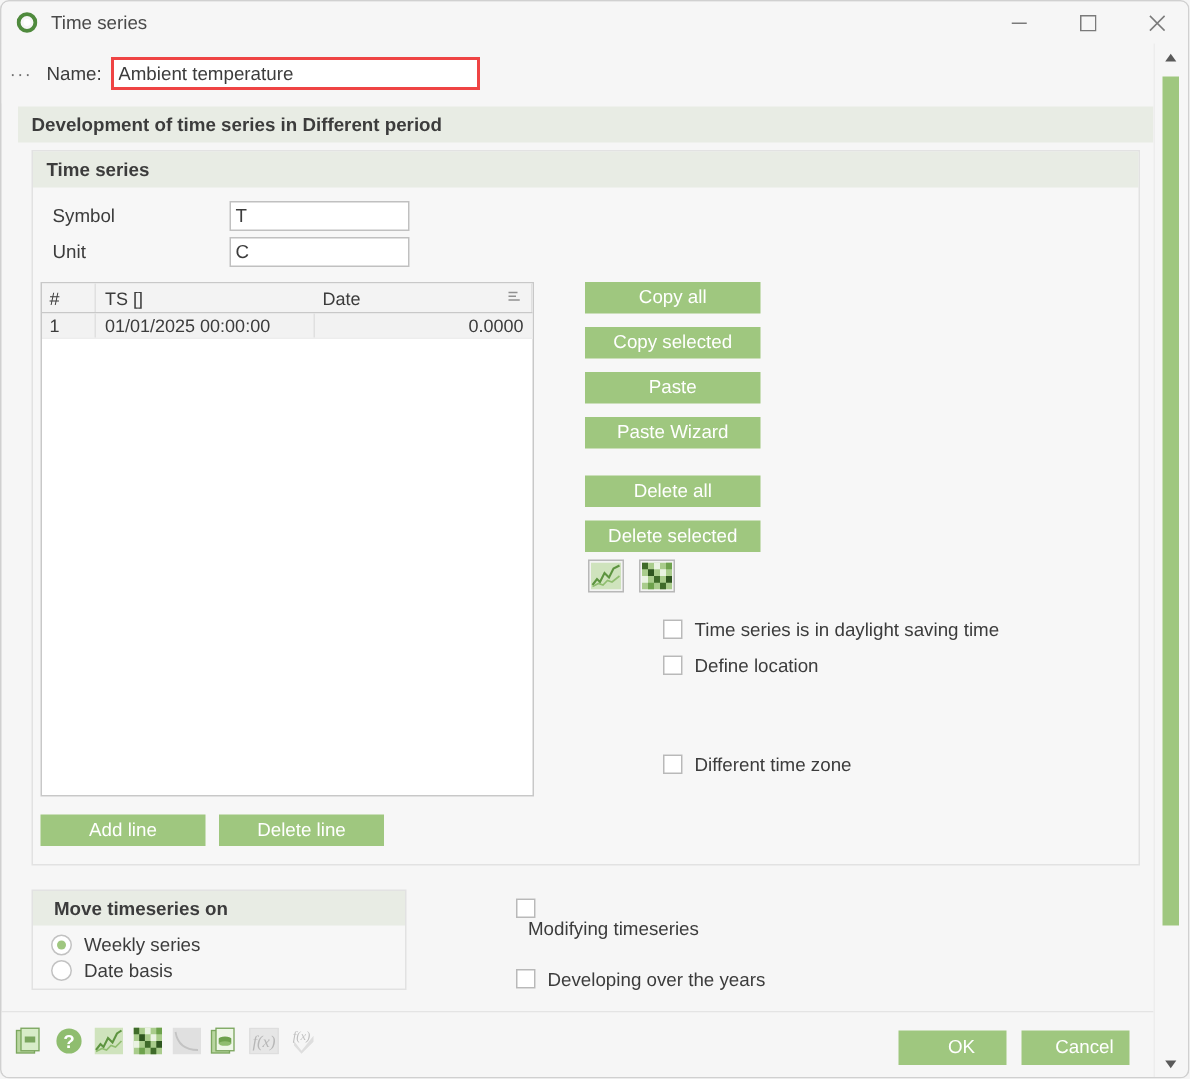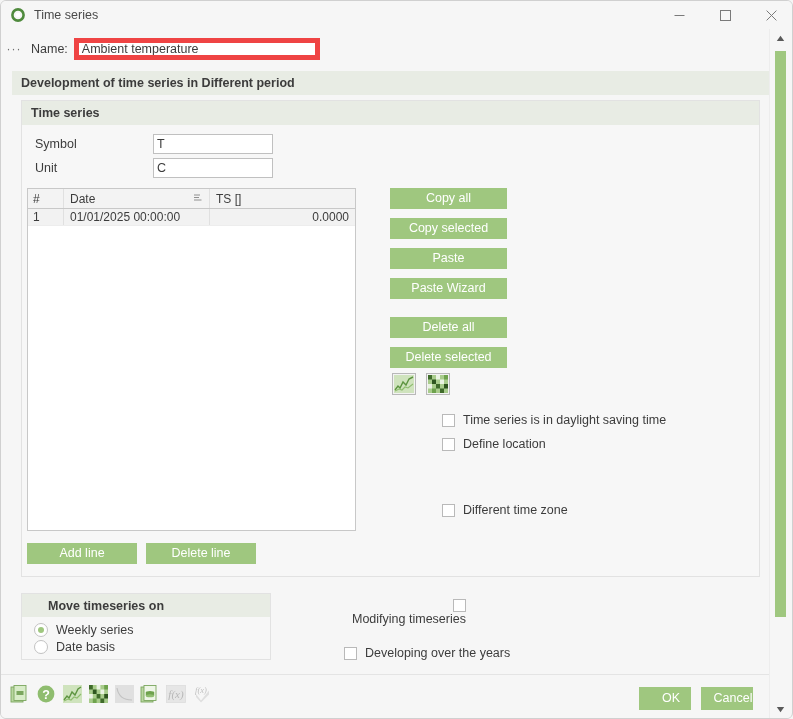--- a/index.html
+++ b/index.html
@@ -102,21 +102,21 @@
   }
   #name-label {
     margin-left: 9px;
     font-size: 12.5px;
     color: #3c3c3c;
   }
   #name-input {
     margin-left: 6px;
     width: 246px; height: 22px;
     box-sizing: border-box;
-    border: 5px solid #ef4444;
+    border: 2px solid #ef4444;
     background: #ffffff;
     font-family: "Liberation Sans", sans-serif;
     font-size: 12.5px;
     color: #3c3c3c;
     padding: 0 3px;
     outline: none;
   }
 
   
   #section-header {
@@ -265,21 +265,21 @@
     border: 1px solid #b8b8b8;
     background: #f3f3f3;
     padding: 1px;
     display: block;
   }
 
   
   .cbrow {
     position: absolute;
     display: flex;
-    align-items: flex-end;
+    align-items: flex-start;
     padding-left: 45px;
   }
   .cbox {
     width: 13px; height: 13px;
     box-sizing: border-box;
     border: 1px solid #b9b9b9;
     background: #ffffff;
     flex: none;
   }
   .cblabel {
@@ -310,21 +310,21 @@
     position: absolute;
     left: 0; top: 0;
     width: 248px; height: 23px;
     background: #e8ece4;
     display: flex;
     align-items: center;
     font-weight: bold;
     font-size: 12.5px;
     color: #3c3c3c;
   }
-  #move-group-header span { margin-left: 26px; }
+  #move-group-header span { margin-left: 14px; }
   .radio-row {
     position: absolute;
     display: flex;
     align-items: center;
   }
   .radio {
     width: 14px; height: 14px;
     border-radius: 50%;
     border: 1px solid #c2c2c2;
     background: #ffffff;
@@ -368,21 +368,21 @@
   .tool-ico {
     width: 22px; height: 22px;
     display: flex; align-items: center; justify-content: center;
   }
   #bottom-actions {
     position: absolute;
     right: 18px; top: 12px;
     display: flex;
     gap: 10px;
   }
-  #bottom-actions .gbtn { width: 52px; height: 23px; padding-left: 12px; }
+  #bottom-actions .gbtn { width: 72px; height: 23px; padding-left: 12px; }
 
   
   #vscroll {
     position: absolute;
     right: 1px; top: 28px;
     width: 22px; height: 689px;
     background: #f6f6f6;
     border-left: 1px solid #ededed;
     box-sizing: border-box;
   }
@@ -458,31 +458,31 @@
     </div>
 
     <div class="field-row" style="left:13px; top:57px;">
       <div class="field-label">Unit</div>
       <input class="field-input" type="text" value="C" style="">
     </div>
 
     <div id="grid">
       <div id="grid-head">
         <div class="gh gh-num">#</div>
+        <div class="gh gh-ts">TS []</div>
         <div class="gh gh-date">
           <span>Date</span>
           <span class="sort-ico">
             <svg width="11" height="11" viewBox="0 0 11 11">
               <line x1="2" y1="3" x2="8" y2="3" stroke="#909090" stroke-width="1"></line>
               <line x1="2" y1="5.5" x2="7" y2="5.5" stroke="#909090" stroke-width="1"></line>
               <line x1="2" y1="8" x2="9.5" y2="8" stroke="#909090" stroke-width="1"></line>
             </svg>
           </span>
         </div>
-        <div class="gh gh-ts">TS []</div>
       </div>
       <div id="grid-body">
         <div class="grid-row">
           <div class="gc gc-num">1</div>
           <div class="gc gc-date">01/01/2025 00:00:00</div>
           <div class="gc gc-ts">0.0000</div>
         </div>
       </div>
     </div>
 

